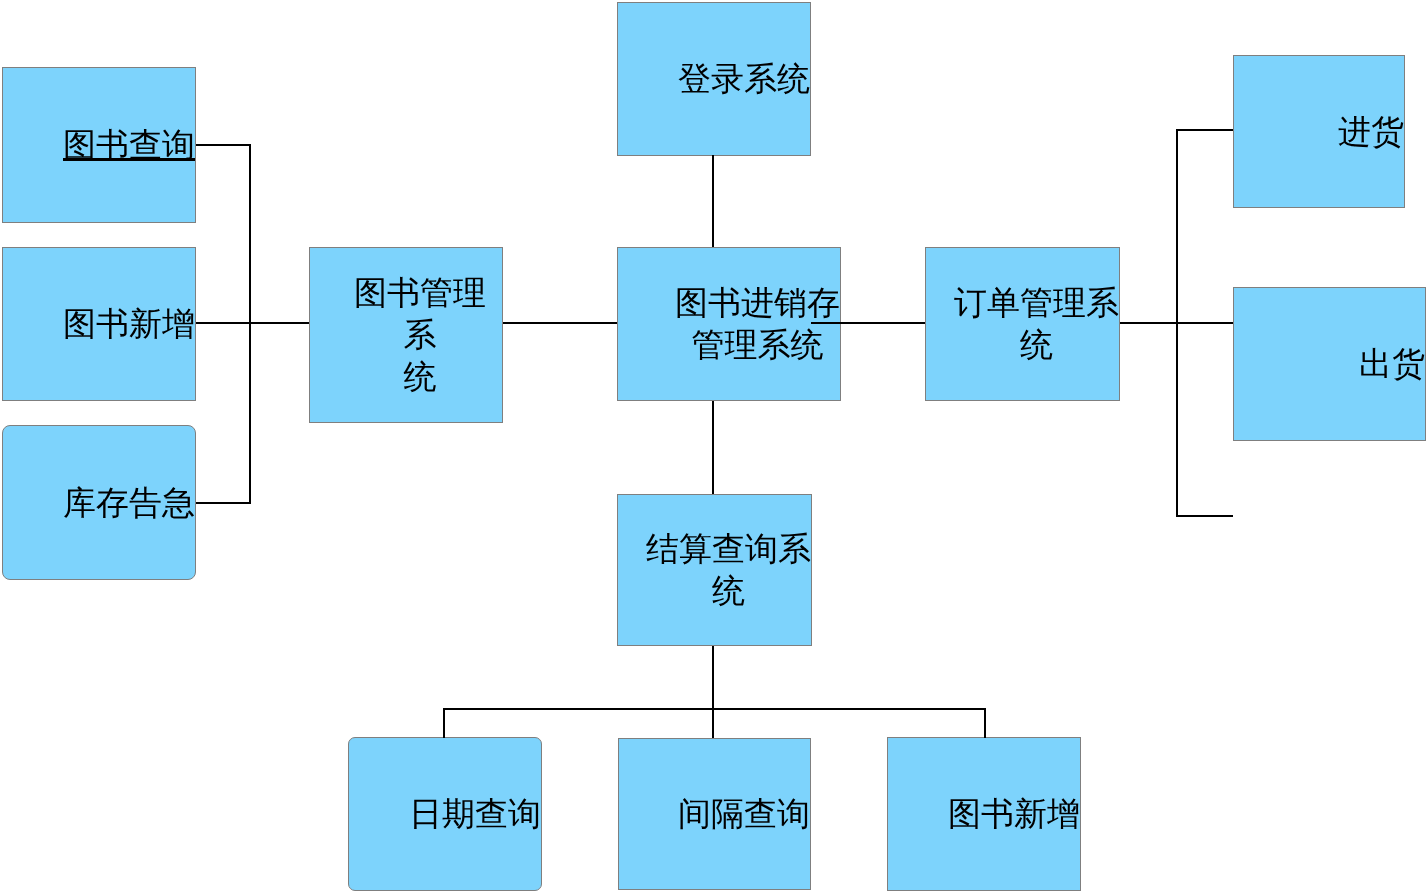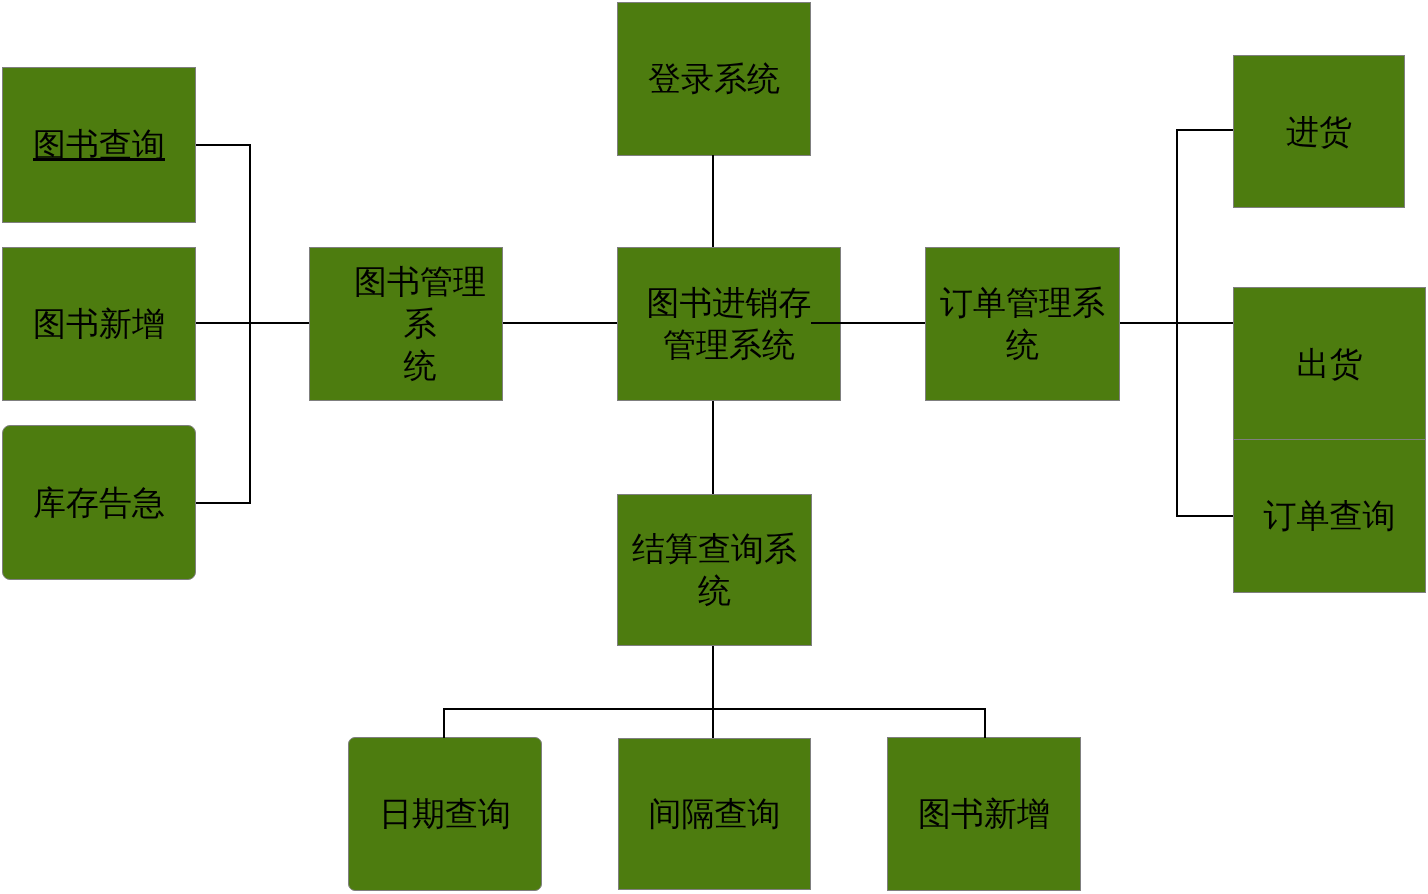--- a/index.html
+++ b/index.html
@@ -12,24 +12,24 @@
     width: 1428px;
     height: 894px;
     background: #ffffff;
     font-family: "Liberation Sans", sans-serif;
     overflow: hidden;
   }
   .node {
     position: absolute;
     box-sizing: border-box;
     border: 1px solid #7f7f7f;
-    background: #4d7c0f;
+    background: #7dd3fc;
     display: flex;
     align-items: center;
-    justify-content: center;
+    justify-content: flex-end;
     text-align: center;
     color: #000000;
     font-size: 33px;
     line-height: 42px;
   }
   .node span {
     white-space: pre-line;
   }
   .edge {
     position: absolute;
@@ -41,21 +41,21 @@
 
 <div class="canvas">
 
   <div class="node" style="left:617px; top:2px;   width:194px; height:154px;">
     <span>登录系统</span>
   </div>
   <div class="node" style="left:617px; top:247px; width:224px; height:154px;">
     <span>图书进销存
 管理系统</span>
   </div>
-  <div class="node" style="left:309px; top:247px; width:194px; height:154px;padding-left:28px;">
+  <div class="node" style="left:309px; top:247px; width:194px; height:176px;padding-left:28px;">
     <span>图书管理系
 统</span>
   </div>
   <div class="node" style="left:925px; top:247px; width:195px; height:154px;">
     <span>订单管理系
 统</span>
   </div>
   <div class="node" style="left:2px;   top:67px;  width:194px; height:156px;text-decoration:underline;">
     <span>图书查询</span>
   </div>
@@ -63,23 +63,20 @@
     <span>图书新增</span>
   </div>
   <div class="node" style="left:2px;   top:425px; width:194px; height:155px;border-radius:8px;">
     <span>库存告急</span>
   </div>
   <div class="node" style="left:1233px; top:55px;  width:172px; height:153px;">
     <span>进货</span>
   </div>
   <div class="node" style="left:1233px; top:247px; width:193px; height:154px;margin-top:40px;">
     <span>出货</span>
-  </div>
-  <div class="node" style="left:1233px; top:439px; width:193px; height:154px;">
-    <span>订单查询</span>
   </div>
   <div class="node" style="left:617px; top:494px; width:195px; height:152px;">
     <span>结算查询系
 统</span>
   </div>
   <div class="node" style="left:348px; top:737px; width:194px; height:154px;border-radius:7px;">
     <span>日期查询</span>
   </div>
   <div class="node" style="left:618px; top:738px; width:193px; height:152px;">
     <span>间隔查询</span>

